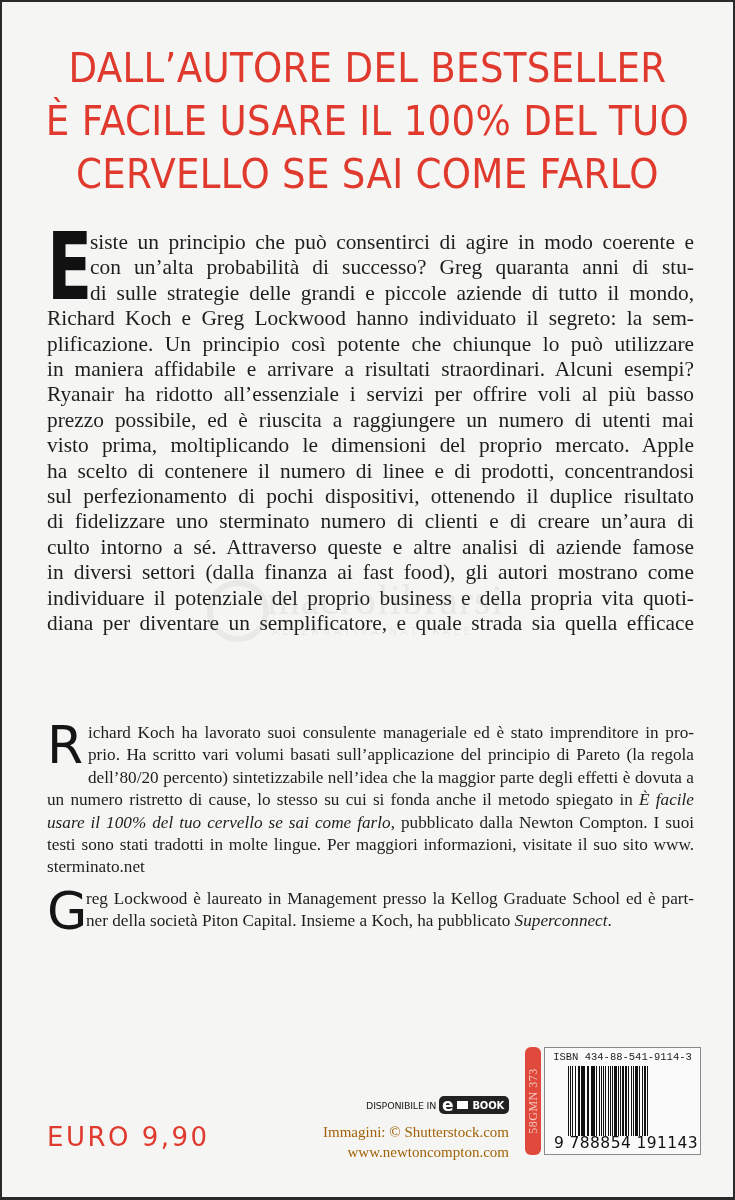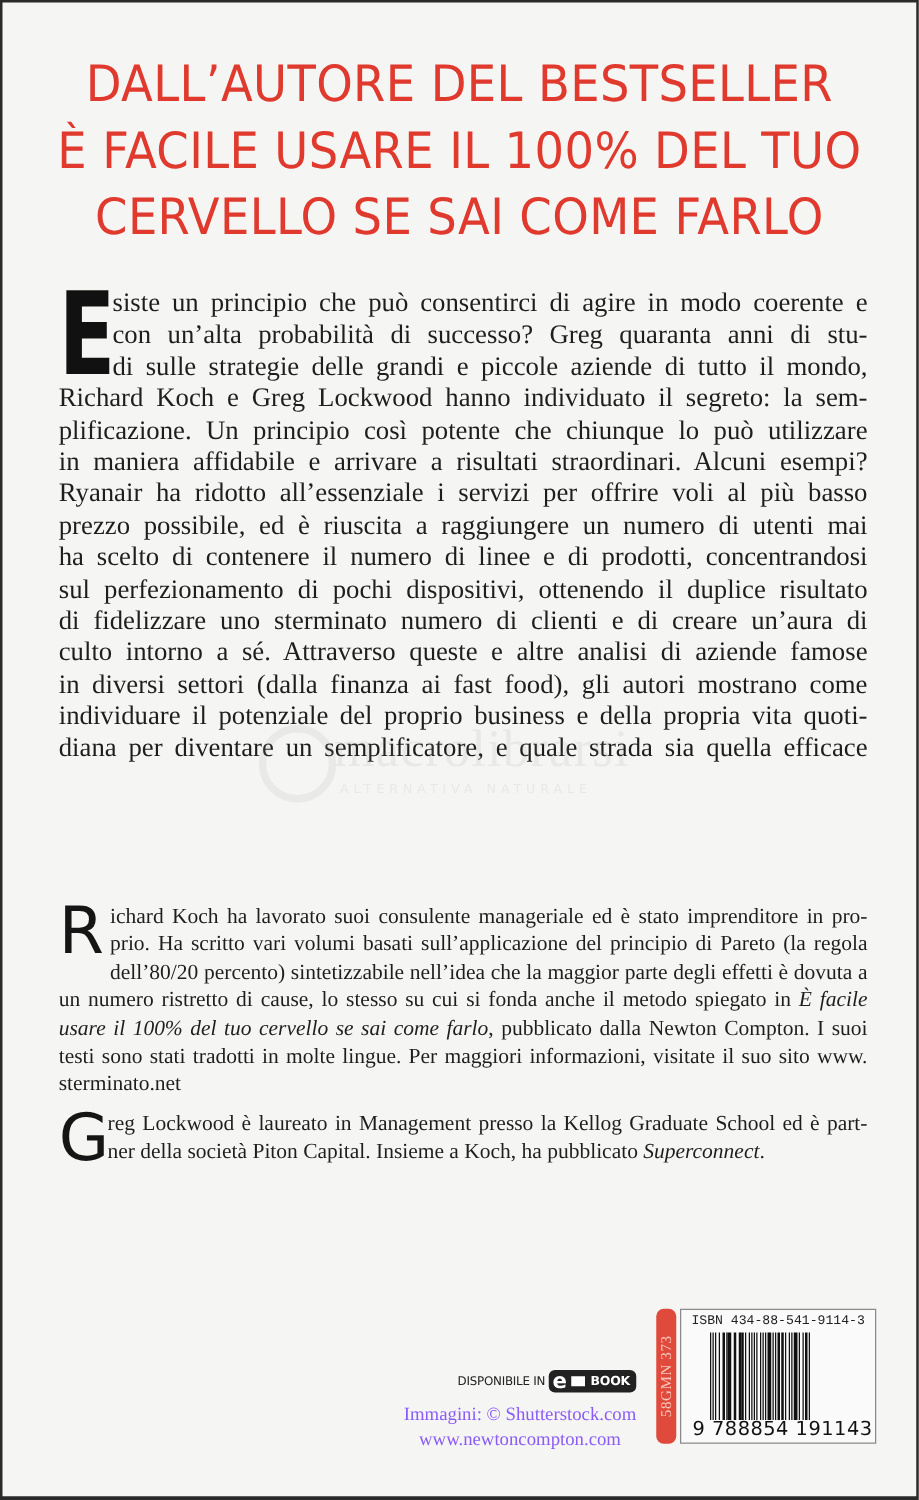--- a/index.html
+++ b/index.html
@@ -80,21 +80,21 @@
   .ebook-badge {
     display: inline-flex; align-items: center; gap: 2px;
     background: #222; color: #fff; border-radius: 5px;
     padding: 1px 5px 1px 3px; height: 16px;
     font-weight: bold; font-size: 10px;
   }
   .ebook-e { font-size: 17px; line-height: 14px; font-weight: bold; font-family: "DejaVu Sans", sans-serif; }
   .ebook-rect { display:inline-block; width: 11px; height: 8px; background:#fff; margin: 0 2px; }
   .credits {
     position: absolute; right: 224px; top: 1120px;
-    text-align: center; color: #8b5cf6;
+    text-align: right; color: #a16207;
     font-size: 15px; line-height: 20px;
   }
   .code-label {
     position: absolute; left: 523px; top: 1045px; width: 16px; height: 108px;
     background: #e04a3c; border-radius: 6px;
   }
   .code-label span {
     position: absolute; left: 50%; top: 50%;
     transform: translate(-50%,-50%) rotate(-90deg);
     color: #f7c6bd; font-size: 12px; white-space: nowrap; letter-spacing: 0.5px;
@@ -132,20 +132,21 @@
   <div class="body p1">
     <span class="dropcap dc-e">E</span>
     <span class="line">siste un principio che può consentirci di agire in modo coerente e</span>
     <span class="line">con un’alta probabilità di successo? Greg quaranta anni di stu-</span>
     <span class="line">di sulle strategie delle grandi e piccole aziende di tutto il mondo,</span>
     <span class="line">Richard Koch e Greg Lockwood hanno individuato il segreto: la sem-</span>
     <span class="line">plificazione. Un principio così potente che chiunque lo può utilizzare</span>
     <span class="line">in maniera affidabile e arrivare a risultati straordinari. Alcuni esempi?</span>
     <span class="line">Ryanair ha ridotto all’essenziale i servizi per offrire voli al più basso</span>
     <span class="line">prezzo possibile, ed è riuscita a raggiungere un numero di utenti mai</span>
+    <span class="line">visto prima, moltiplicando le dimensioni del proprio mercato. Apple</span>
     <span class="line">ha scelto di contenere il numero di linee e di prodotti, concentrandosi</span>
     <span class="line">sul perfezionamento di pochi dispositivi, ottenendo il duplice risultato</span>
     <span class="line">di fidelizzare uno sterminato numero di clienti e di creare un’aura di</span>
     <span class="line">culto intorno a sé. Attraverso queste e altre analisi di aziende famose</span>
     <span class="line">in diversi settori (dalla finanza ai fast food), gli autori mostrano come</span>
     <span class="line">individuare il potenziale del proprio business e della propria vita quoti-</span>
     <span class="line">diana per diventare un semplificatore, e quale strada sia quella efficace</span>
   </div>
 
   <div class="watermark">
@@ -164,20 +165,21 @@
     <span class="line">testi sono stati tradotti in molte lingue. Per maggiori informazioni, visitate il suo sito www.</span>
     <span class="line last">sterminato.net</span>
   </div>
 
   <div class="body p3">
     <span class="dropcap dc-g">G</span>
     <span class="line">reg Lockwood è laureato in Management presso la Kellog Graduate School ed è part-</span>
     <span class="line last"><span>ner della società Piton Capital. Insieme a Koch, ha pubblicato </span><em>Superconnect</em><span>.</span></span>
   </div>
 
+  <div class="price">EURO 9,90</div>
 
   <div class="ebook">
     <span>DISPONIBILE IN</span>
     <span class="ebook-badge">
       <span class="ebook-e">e</span>
       <span class="ebook-rect"></span>
       <span>BOOK</span>
     </span>
   </div>
 

